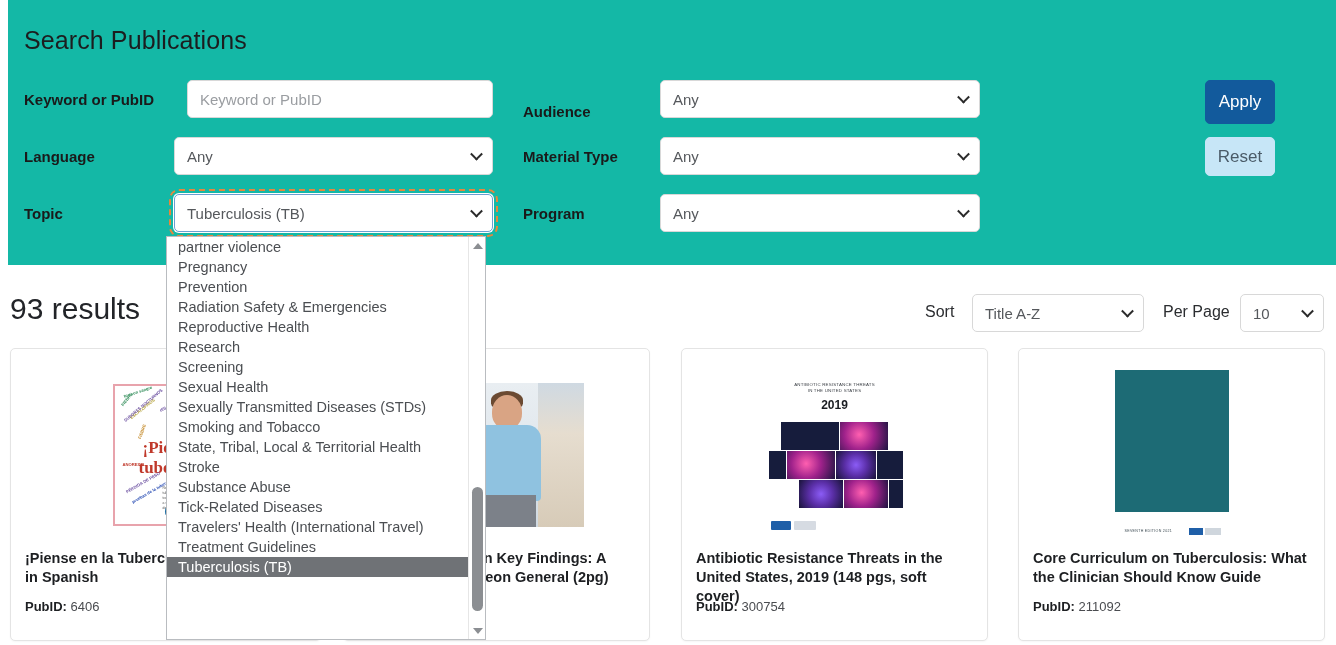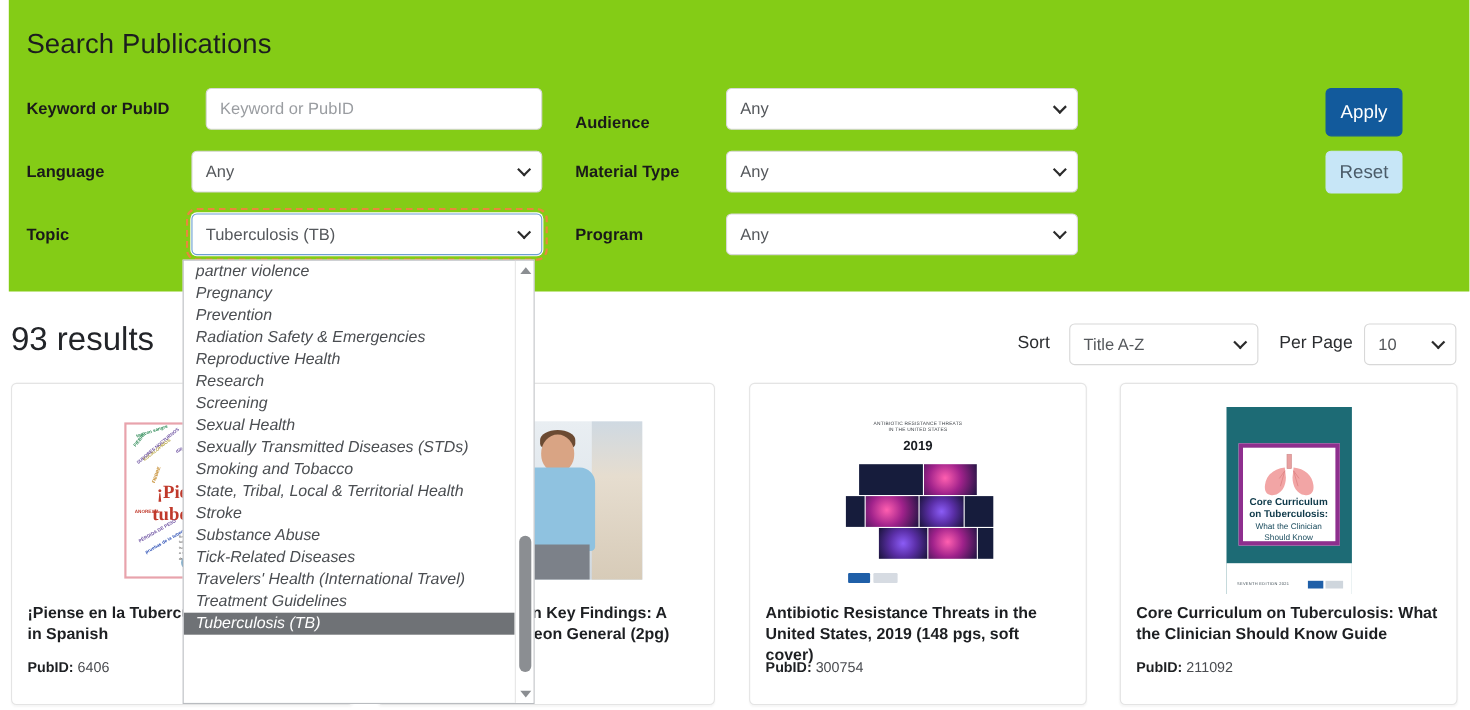--- a/index.html
+++ b/index.html
@@ -9,21 +9,21 @@
     background: #ffffff;
     font-family: "Liberation Sans", sans-serif;
     overflow: hidden;
   }
   #root { position: relative; width: 1336px; height: 645px; background:#fff; }
 
   
   .search-panel {
     position: absolute;
     left: 8px; top: 0; width: 1328px; height: 265px;
-    background: #84cc16;
+    background: #14b8a6;
   }
   .panel-title {
     position: absolute; left: 16px; top: 26px;
     font-size: 25px; color: #1c1d1f; font-weight: 400;
     letter-spacing: .1px;
   }
 
   .field-label {
     position: absolute;
     font-size: 15px; font-weight: 700; color: #1a1a1a;
@@ -81,21 +81,20 @@
 
   
   .dropdown {
     position: absolute;
     left: 166px; top: 236px;
     width: 320px; height: 404px;
     background: #ffffff;
     border: 1px solid #b9bcc0;
     z-index: 50;
     overflow: hidden;
-    font-style: italic;
   }
   .dd-scroll {
     position: absolute; left: 0; top: 0; right: 17px; bottom: 0;
     overflow: hidden;
   }
   .dd-item {
     height: 20px; line-height: 20px;
     padding: 0 6px 0 11px;
     font-size: 14.5px;
     color: #4b4e52;
@@ -468,36 +467,20 @@
     <div class="card-title">Antibiotic Resistance Threats in the United States, 2019 (148 pgs, soft cover)</div>
     <div class="card-pubid">
       <b>PubID:</b>
       <span>300754</span>
     </div>
   </div>
 
   <div class="card" style="left:1018px; width:307px;">
     <div class="thumb-wrap">
       <div class="thumb-cc">
-        <div class="inner">
-          <svg class="lungs" width="56" height="40" viewBox="0 0 56 40">
-            <rect x="26" y="1" width="4" height="13" fill="#e8a0a0" stroke="#d08c8c" stroke-width="0.6"></rect>
-            <path d="M24 13 C14 14, 7 20, 6 29 C5 36, 9 39, 14 38 C21 37, 25 30, 25 22 Z" fill="#f2a5a5"></path>
-            <path d="M32 13 C42 14, 49 20, 50 29 C51 36, 47 39, 42 38 C35 37, 31 30, 31 22 Z" fill="#f2a5a5"></path>
-            <path d="M24 16 L19 23 M24 16 L20 30 M32 16 L37 23 M32 16 L36 30" stroke="#e08585" stroke-width="0.8" fill="none"></path>
-          </svg>
-          <div class="t1">
-            <div>Core Curriculum</div>
-            <div>on Tuberculosis:</div>
-          </div>
-          <div class="t2">
-            <div>What the Clinician</div>
-            <div>Should Know</div>
-          </div>
-        </div>
         <div class="strip"></div>
         <div class="edition">SEVENTH EDITION  2021</div>
         <div class="botlogo">
           <span class="b1"></span>
             <span class="b2"></span>
         </div>
       </div>
     </div>
     <div class="card-title">Core Curriculum on Tuberculosis: What the Clinician Should Know Guide</div>
     <div class="card-pubid">

